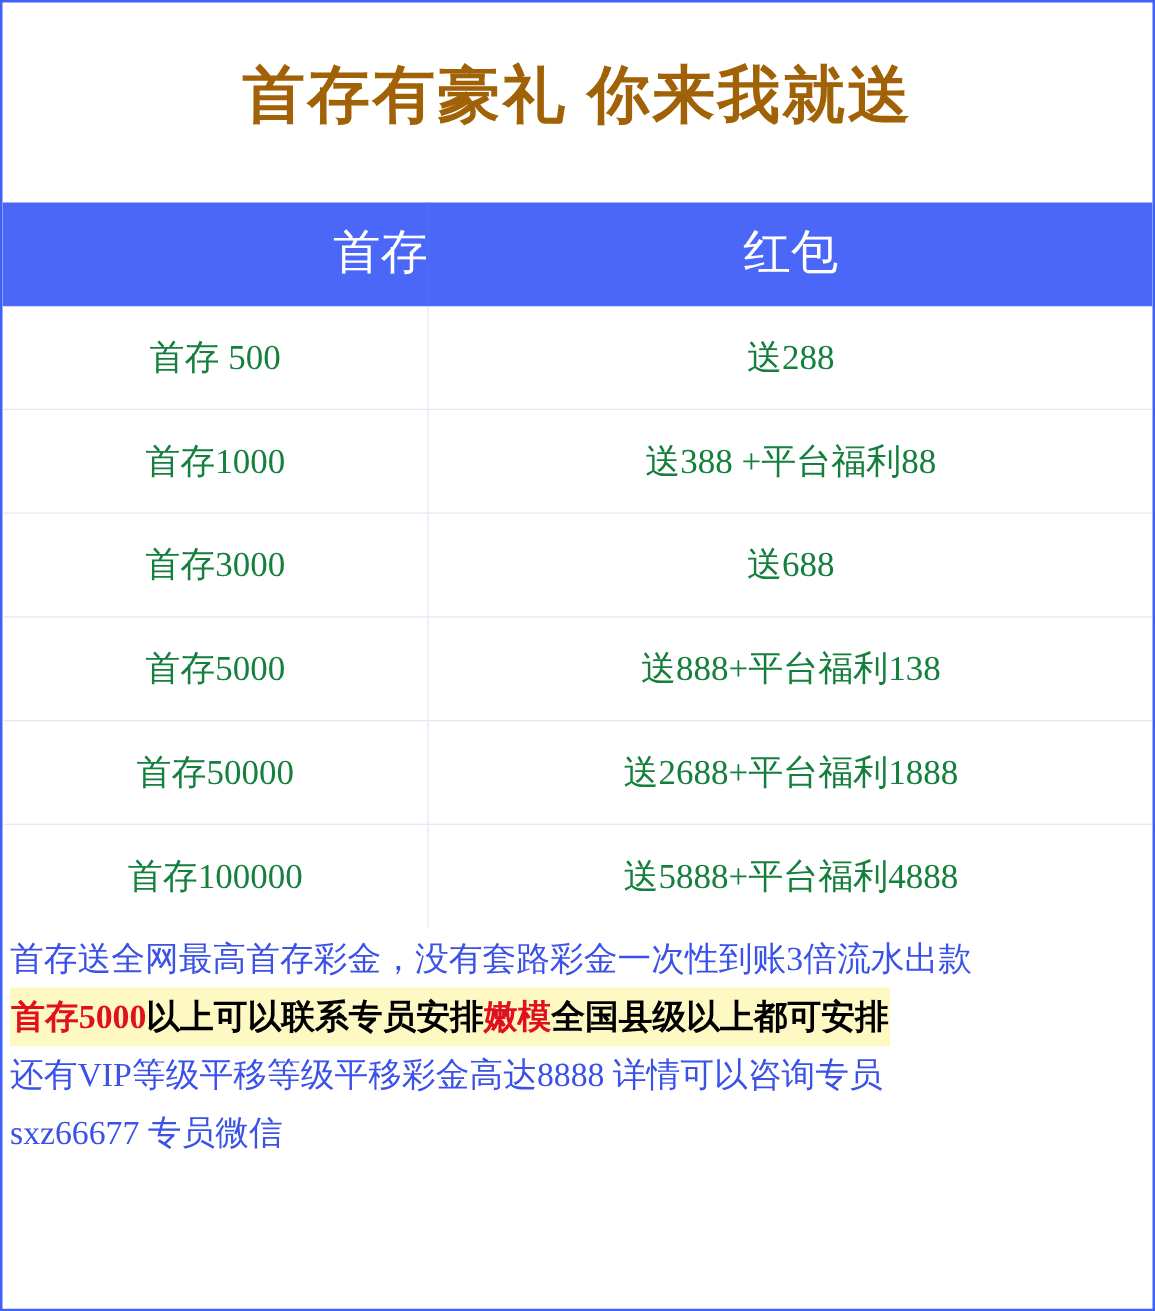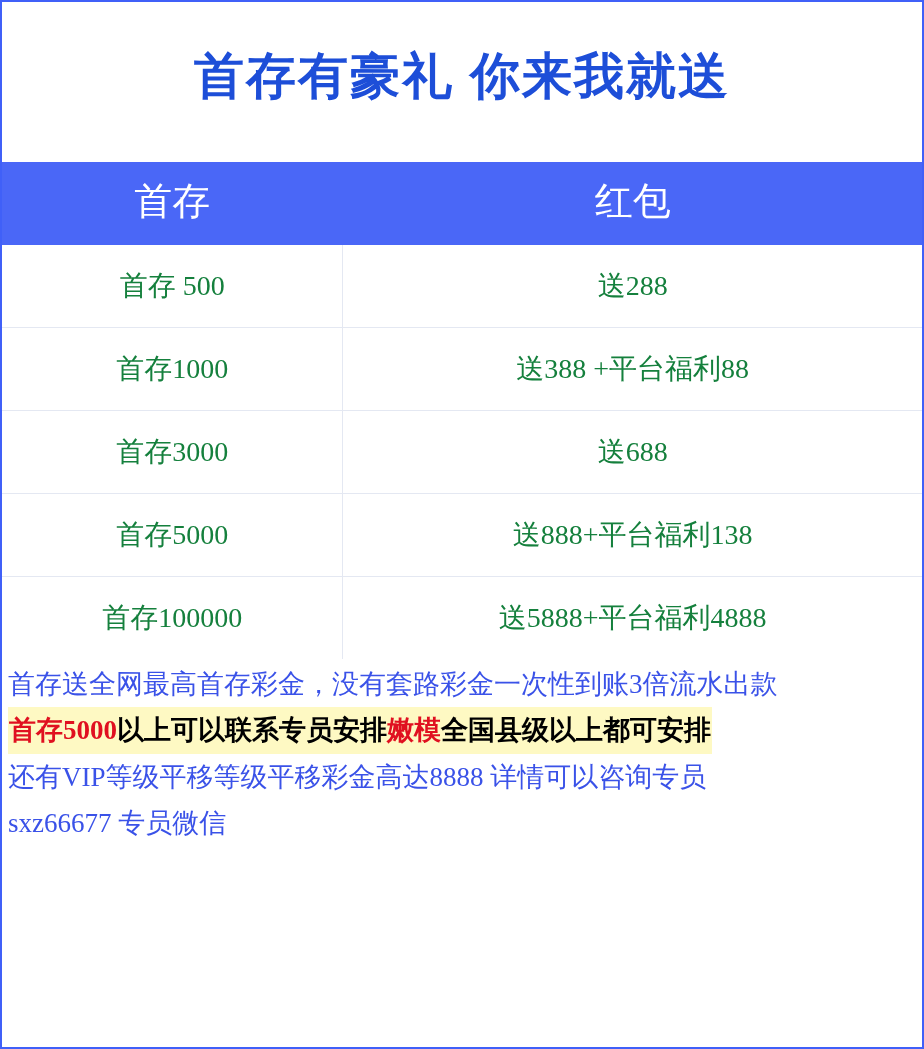--- a/index.html
+++ b/index.html
@@ -20,21 +20,21 @@
     background: #ffffff;
     box-sizing: border-box;
     border: 2px solid #4060f8;
     overflow: hidden;
   }
   .title {
     text-align: center;
     font-family: "Liberation Sans", sans-serif;
     font-weight: bold;
     font-size: 50px;
-    color: #1d4ed8;
+    color: #a16207;
     letter-spacing: 2px;
     padding-top: 44px;
     padding-bottom: 10px;
     line-height: 1.2;
     white-space: nowrap;
   }
   .table-wrap {
     margin-top: 46px;
     width: 100%;
   }
@@ -48,20 +48,21 @@
     color: #ffffff;
     font-size: 38px;
     font-weight: normal;
     padding: 14px 0 18px 0;
     text-align: center;
     font-family: "Liberation Serif", serif;
   }
   table.promo th.col-deposit {
     width: 37%;
     border-right: 1px solid #4a67f7;
+    text-align: right;
   }
   table.promo td {
     font-size: 28px;
     color: #15803d;
     text-align: center;
     padding: 22px 0;
     font-family: "Liberation Serif", serif;
     border-bottom: 1px solid #e4e8f2;
   }
   table.promo td.deposit {
@@ -121,20 +122,24 @@
         </tr>
         <tr>
           <td class="deposit">首存3000</td>
           <td class="bonus">送688</td>
         </tr>
         <tr>
           <td class="deposit">首存5000</td>
           <td class="bonus">送888+平台福利138</td>
         </tr>
         <tr>
+          <td class="deposit">首存50000</td>
+          <td class="bonus">送2688+平台福利1888</td>
+        </tr>
+        <tr>
           <td class="deposit">首存100000</td>
           <td class="bonus">送5888+平台福利4888</td>
         </tr>
       </tbody>
     </table>
   </div>
 
   <div class="footer">
     <div class="footer-line plain">首存送全网最高首存彩金，没有套路彩金一次性到账3倍流水出款</div>
     <div>

